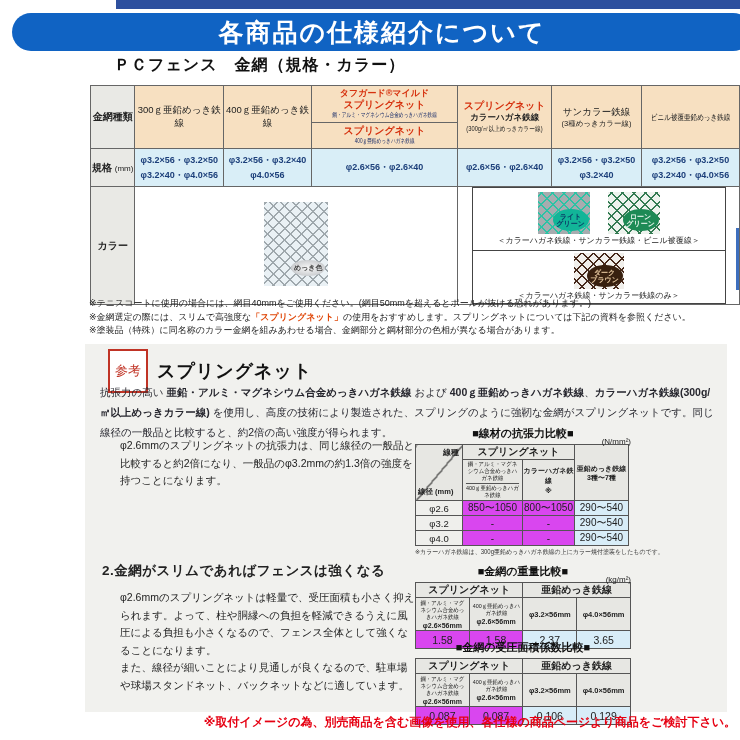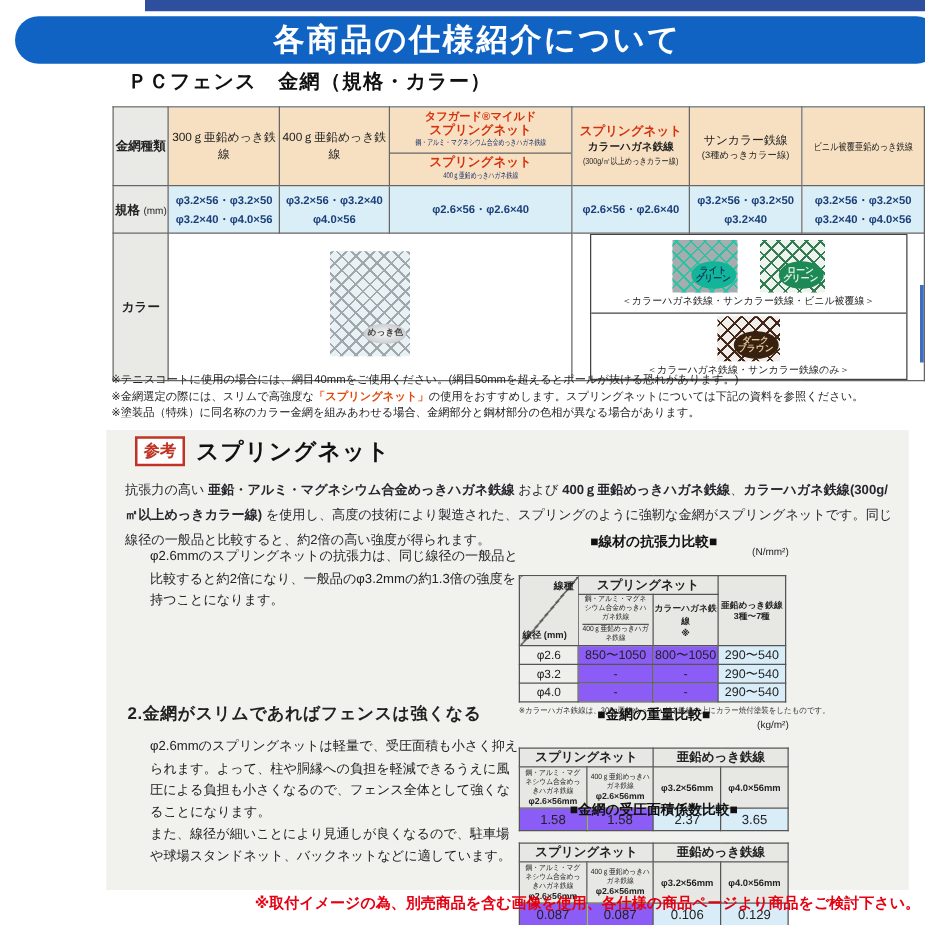--- a/index.html
+++ b/index.html
@@ -5,21 +5,21 @@
   html,body{margin:0;padding:0;}
   .page{position:relative;width:740px;height:740px;background:#ffffff;overflow:hidden;
         font-family:"Liberation Sans","DejaVu Sans",sans-serif;color:#222;}
 
   
   .topbar{position:absolute;left:116px;top:0;width:624px;height:9px;background:#2d4f9e;}
   .banner{position:absolute;left:12px;top:13px;width:740px;height:38px;background:#1063c3;
           border-radius:19px;color:#fff;font-size:25px;font-weight:bold;text-align:center;
           line-height:38px;letter-spacing:2px;}
 
-  .header-title{position:absolute;left:102px;top:55px;font-size:16px;font-weight:bold;color:#111;letter-spacing:1px;}
+  .header-title{position:absolute;left:114px;top:55px;font-size:16px;font-weight:bold;color:#111;letter-spacing:1px;}
   .header-standard{position:absolute;right:40px;top:62px;font-size:11px;font-weight:bold;color:#111;}
 
   
   .main-table{position:absolute;left:90px;top:85px;border-collapse:collapse;table-layout:fixed;}
   .main-table td{border:1px solid #666;text-align:center;vertical-align:middle;padding:0;overflow:hidden;}
   .lbl{background:#e9e9e5;font-weight:bold;font-size:10px;color:#222;}
   .lbl .unit{font-size:8px;font-weight:normal;}
   .hd{background:#f7e0c1;font-size:9.5px;color:#222;}
   .hd .l2{font-size:7.5px;}
   .hd .squeeze{display:block;white-space:nowrap;transform:scaleX(.82);transform-origin:center;font-size:8px;}
@@ -57,44 +57,44 @@
   .cap{font-size:8px;color:#222;margin-top:1px;white-space:nowrap;}
 
   
   .notes{position:absolute;left:89px;top:297px;width:640px;}
   .notes p{margin:0;font-size:9px;line-height:13.5px;color:#222;white-space:nowrap;}
   .note-red{color:#e0490b;font-weight:bold;}
 
   
   .panel{position:absolute;left:85px;top:344px;width:642px;height:368px;background:#f1f1ee;}
   .ref-head{position:absolute;left:23px;top:5px;display:flex;align-items:center;gap:9px;}
-  .ref-badge{border:2px solid #c03325;color:#c03325;font-weight:bold;font-size:13px;padding:1px 5px;background:#fff;}
+  .ref-badge{border:2px solid #c03325;color:#c03325;font-weight:normal;font-size:13px;padding:11px 5px;background:#fff;}
   .ref-title{font-size:18px;font-weight:bold;color:#111;letter-spacing:1px;}
   .intro{position:absolute;left:15px;top:38px;width:616px;font-size:10.5px;line-height:20px;color:#26262e;}
   .sec{position:absolute;width:315px;}
   .sec h3{margin:0 0 9px;font-size:13.5px;color:#222;letter-spacing:.5px;}
   .sec .body{margin-left:18px;font-size:10.5px;line-height:17.5px;color:#222;}
   .sec .body p{margin:0;}
 
   
   .tblwrap{position:absolute;width:216px;}
   .tbl-title{text-align:center;font-size:11px;font-weight:bold;color:#111;}
   .tbl-unit{position:absolute;right:0;top:11px;font-size:8px;color:#222;}
-  .ctable{border-collapse:collapse;table-layout:fixed;margin-top:19px;}
+  .ctable{border-collapse:collapse;table-layout:fixed;margin-top:3px;}
   .ctable td{border:1px solid #555;text-align:center;vertical-align:middle;padding:0;overflow:hidden;}
   .grp{background:#e7e7e3;font-size:10px;font-weight:bold;height:14px;}
   .sub{background:#e7e7e3;height:32px;}
   .s6{font-size:6px;line-height:7px;transform:scaleX(.9);transform-origin:center;white-space:normal;color:#222;}
   .s7{font-size:7px;font-weight:bold;margin-top:1px;color:#222;}
   .s75{font-size:7.5px;font-weight:bold;color:#222;}
   .splitcell div{padding:1px 0;}
   .splitcell .s-top{border-bottom:1px solid #555;}
   .zsub div{font-size:7px;line-height:9px;font-weight:bold;color:#222;}
   .dia{background:#efefec;font-size:9.5px;height:14px;color:#222;}
-  .pink{background:#8b5cf6;font-size:10px;color:#222;}
+  .pink{background:#d946ef;font-size:10px;color:#222;}
   .blue{background:#d8edf8;font-size:10px;color:#222;}
   .val{height:17px;font-size:10.5px;}
   .diag{position:relative;background:#e7e7e3;
         background-image:linear-gradient(to bottom right,transparent calc(50% - .7px),#555 calc(50% - .7px),#555 calc(50% + .7px),transparent calc(50% + .7px));}
   .diag .t{position:absolute;top:2px;right:3px;font-size:8px;font-weight:bold;}
   .diag .b{position:absolute;bottom:3px;left:2px;font-size:7.5px;font-weight:bold;white-space:nowrap;}
   .fn{font-size:6.5px;color:#333;margin-top:2px;white-space:nowrap;transform:scaleX(.92);transform-origin:left;}
 
   
   .footer-note{position:absolute;right:4px;top:714px;font-size:12px;font-weight:bold;color:#e60012;white-space:nowrap;}

